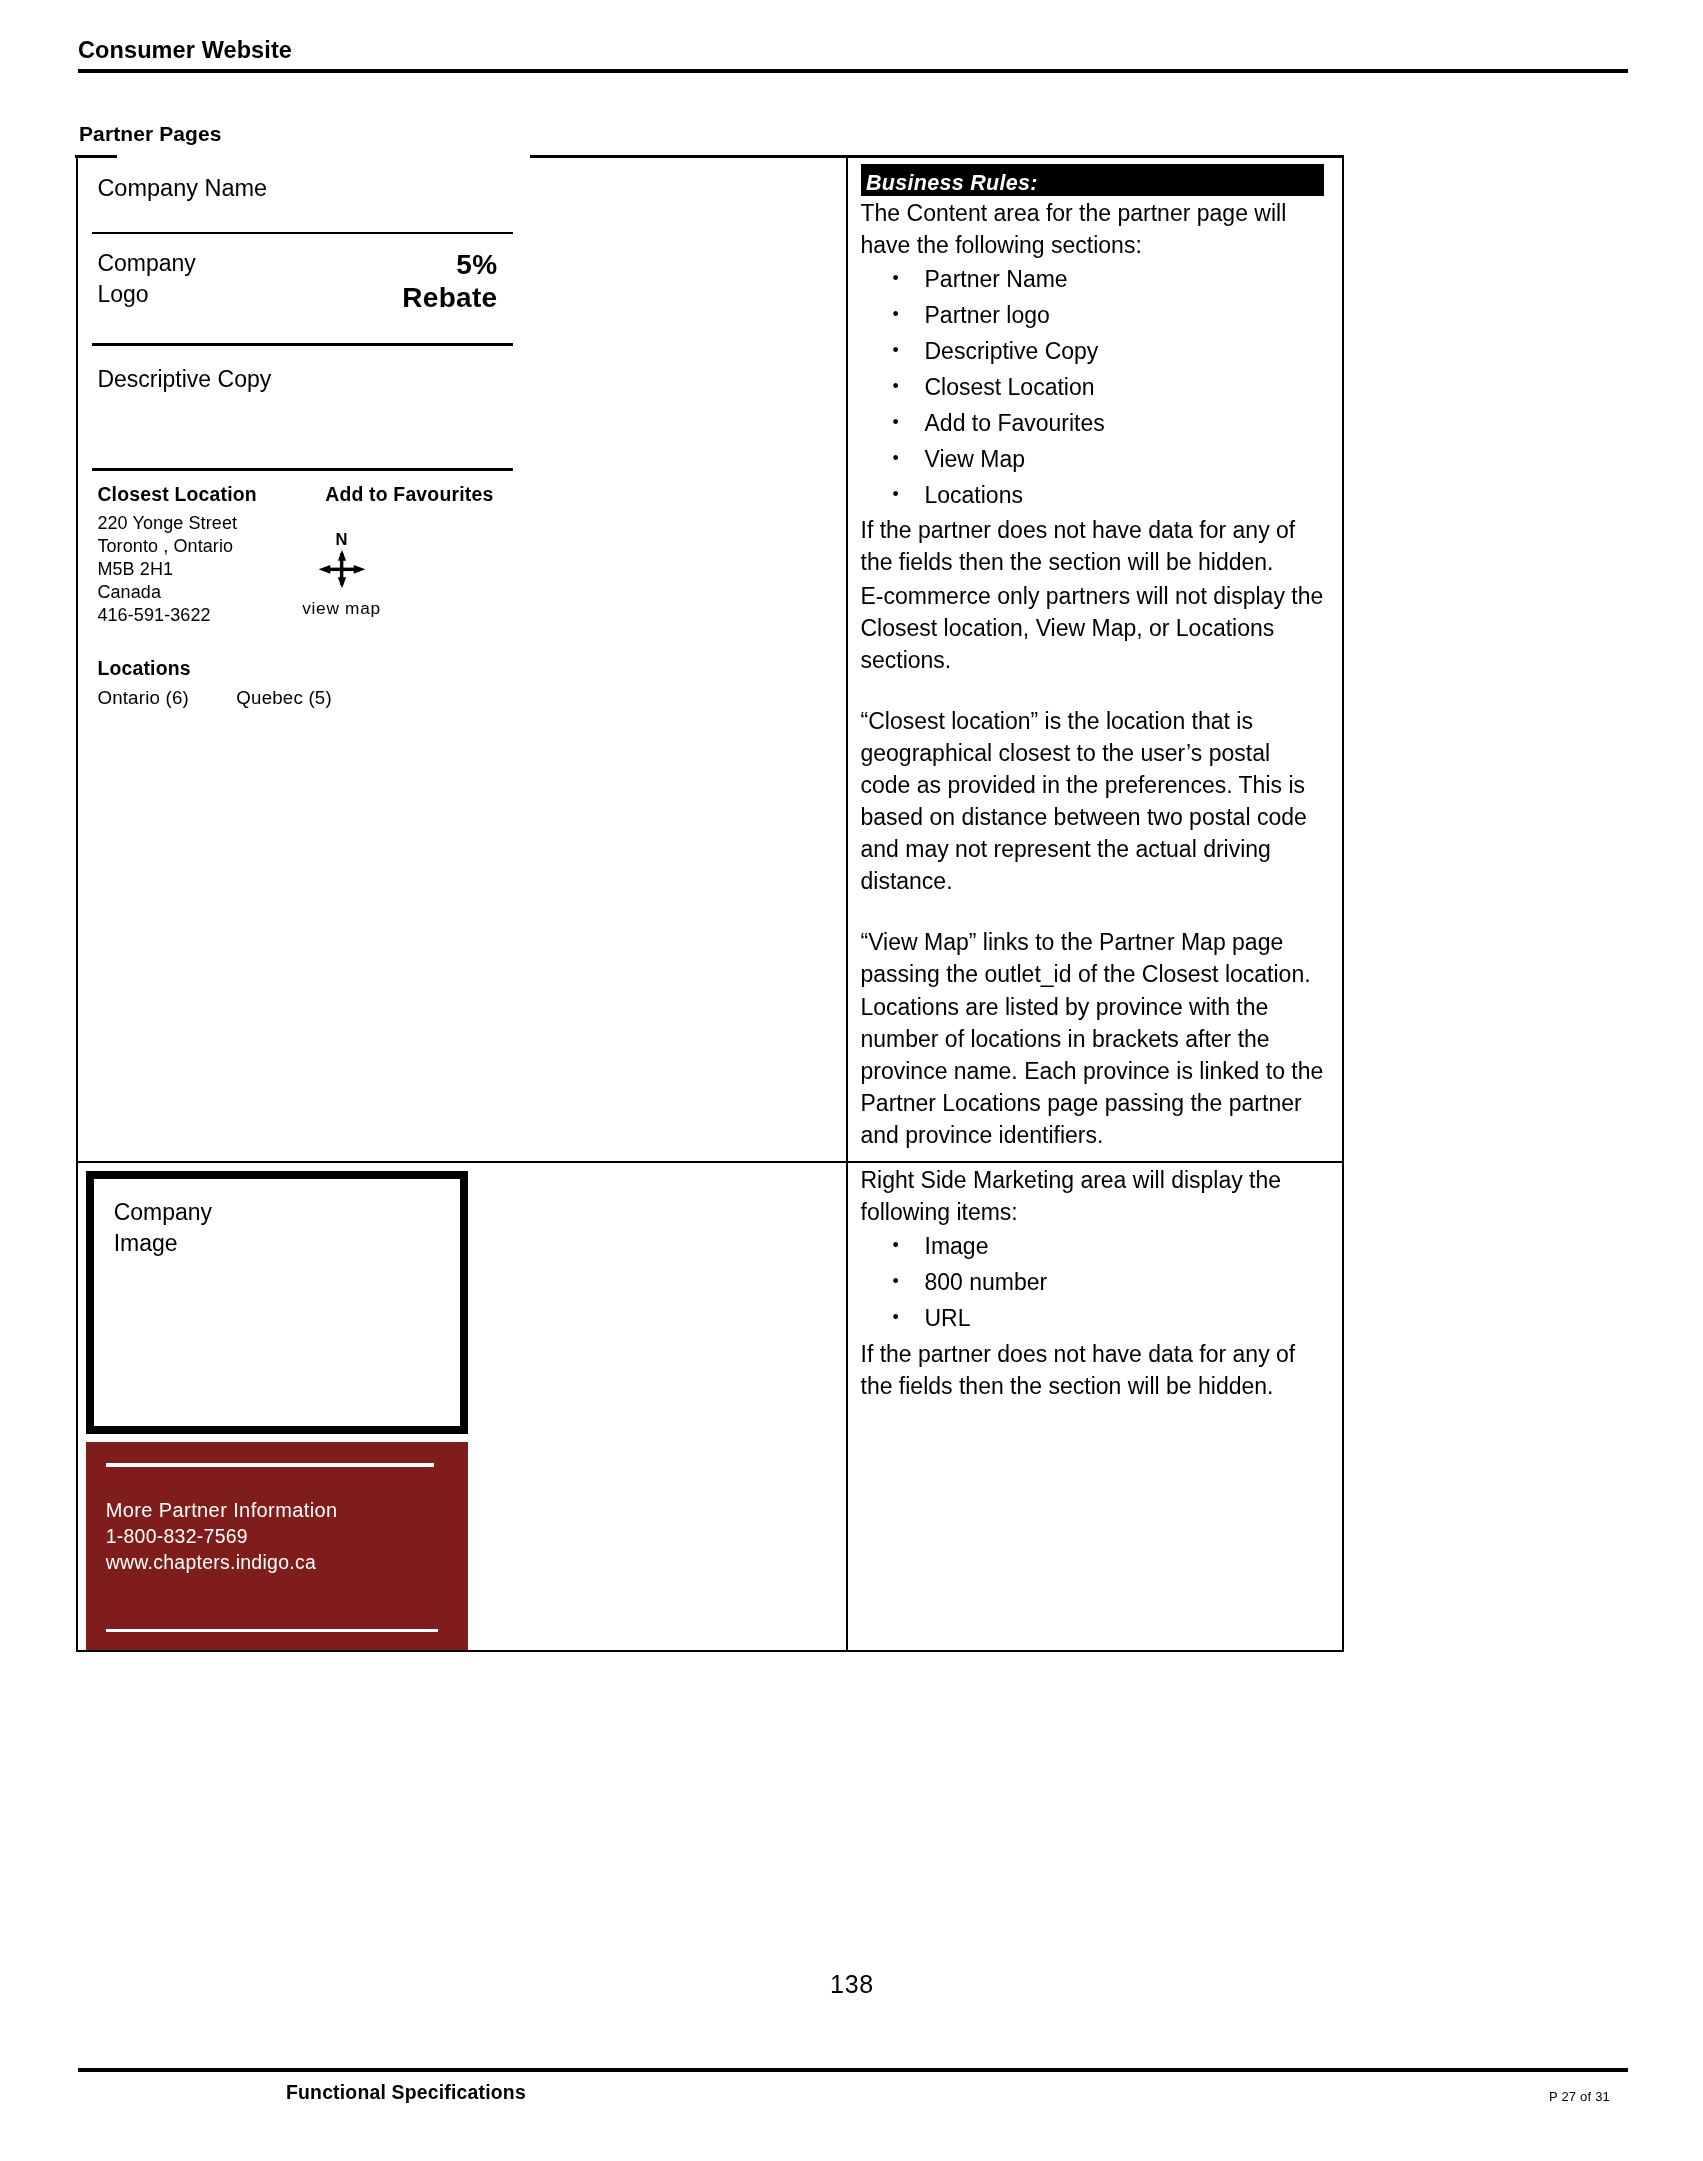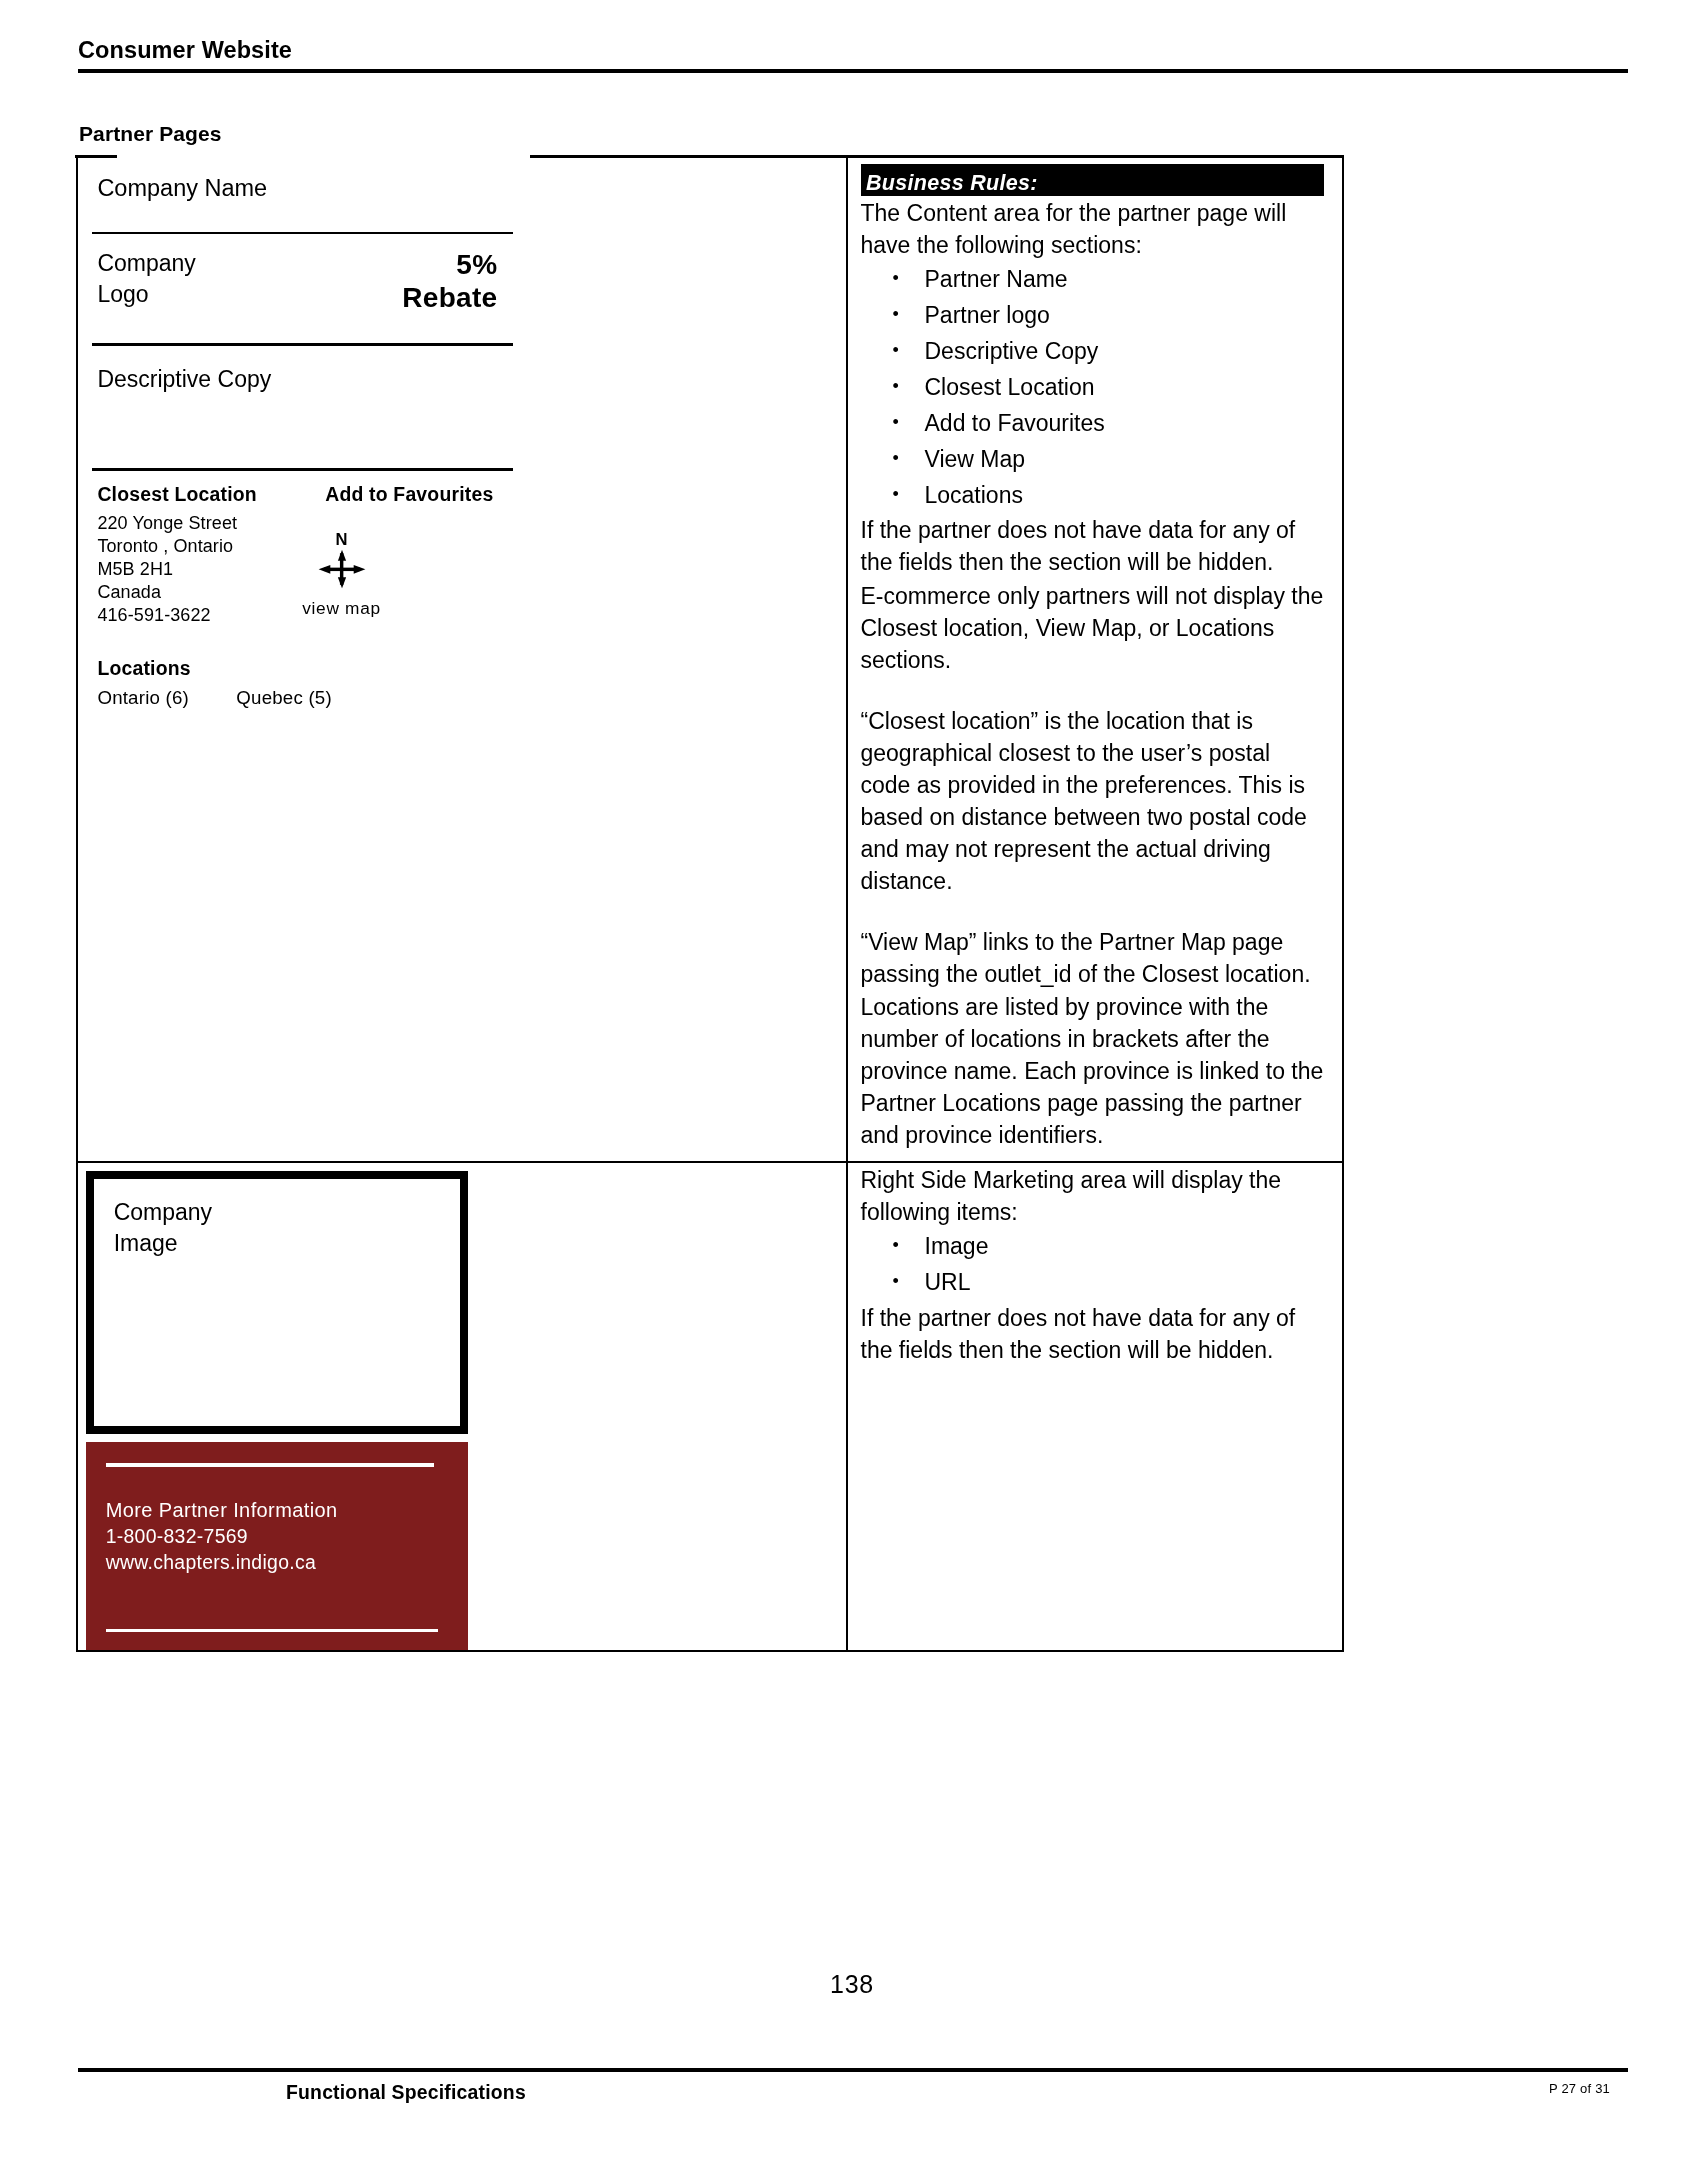--- a/index.html
+++ b/index.html
@@ -320,21 +320,21 @@
     top: 2068px;
     width: 1550px;
   }
   .doc-footer-rule {
     height: 3.5px;
     background: #000;
   }
   .doc-footer-row {
     display: flex;
     justify-content: space-between;
-    align-items: flex-start;
+    align-items: flex-end;
     margin-top: 9.7px;
     padding: 0 18px 0 208px;
   }
   .doc-footer-left {
     font-size: 19.4px;
     font-weight: bold;
     letter-spacing: 0.2px;
   }
   .doc-footer-right {
     font-size: 13px;
@@ -476,20 +476,21 @@
           </div>
         </div>
       </div>
 
       <div class="cell-blank"></div>
 
       <div class="cell-rules">
         <p class="br-p">Right Side Marketing area will display the following items:</p>
         <ul class="br-list">
           <li class="br-li">Image</li>
+          <li class="br-li">800 number</li>
           <li class="br-li">URL</li>
         </ul>
         <p class="br-p">If the partner does not have data for any of the fields then the section will be hidden.</p>
       </div>
     </div>
 
   </div>
 
   <div class="page-number">138</div>
 

